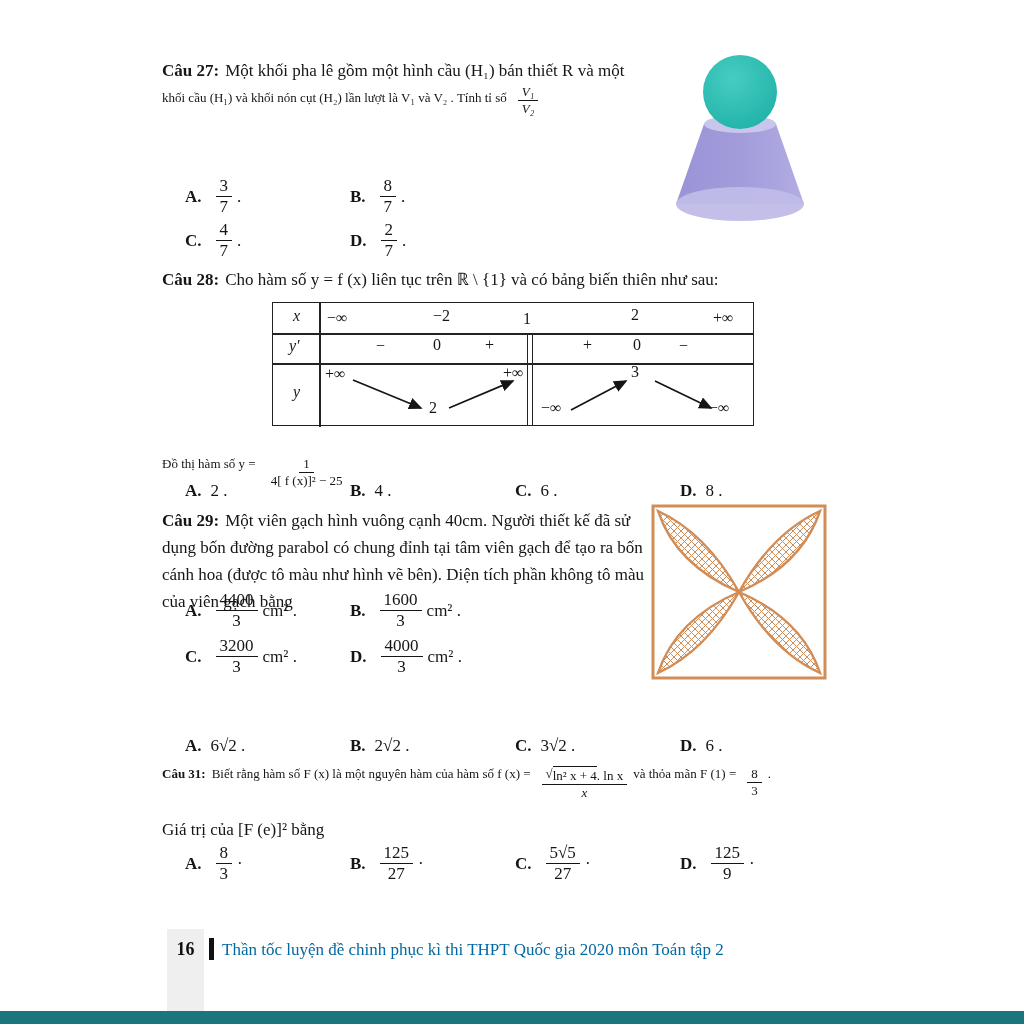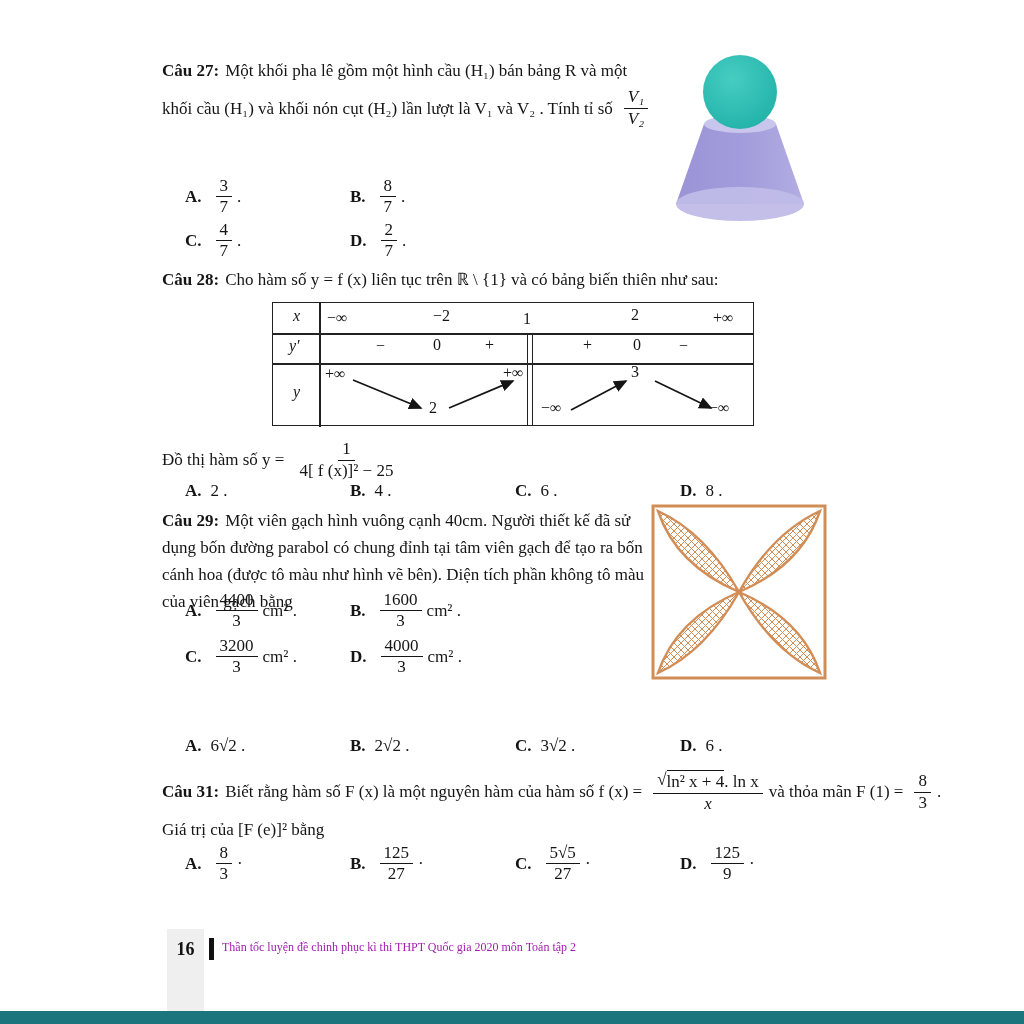--- a/index.html
+++ b/index.html
@@ -2,48 +2,48 @@
 <html><head>
 <meta charset="utf-8">
 <style>
   *{margin:0;padding:0;box-sizing:border-box}
   html,body{width:1024px;height:1024px}
   body{position:relative;background:#ffffff;font-family:"Liberation Serif",serif;color:#151515;overflow:hidden}
   .abs{position:absolute}
   .qtext{font-size:17px;line-height:27px;white-space:nowrap}
   .qline{height:27px}
   b.ql{font-weight:bold;margin-right:6px}
-  .flexline{display:flex;align-items:center;white-space:nowrap;font-size:17px}
+  .flexline{display:flex;white-space:nowrap;font-size:13px}
   .flexline>span{margin-right:6px}
   .frac{display:inline-flex;flex-direction:column;align-items:center;vertical-align:middle;line-height:1.2;margin:0 5px}
   .frac .fn{display:flex;align-items:flex-end;border-bottom:1.4px solid #151515;padding:0 4px;text-align:center;justify-content:center}
   .frac .fd{display:block;padding:0 4px;text-align:center}
   .sqrt{display:inline-flex;align-items:flex-start}
   .sqrt .rad{border-top:1.3px solid #151515;padding-top:1px}
   .ansrow{position:absolute;left:162px;width:740px;font-size:17px;height:48px}
   .ans{position:absolute;display:inline-flex;align-items:center;white-space:nowrap}
   .ans b{font-weight:bold;margin-right:9px}
   .bbt{position:absolute;left:272px;top:302px;width:482px;height:124px;border:1.6px solid #222;font-size:16px}
   .bbt .cell{position:absolute;white-space:nowrap}
   .it{font-style:italic}
   .hl{position:absolute;left:0;right:0;height:1.5px;background:#222}
   .vl{position:absolute;top:0;width:1.5px;background:#222}
   .dl{position:absolute;width:6px;border-left:1.7px solid #222;border-right:1.7px solid #222}
   .bbt svg{position:absolute;left:0;top:0;pointer-events:none}
   .footer-strip{position:absolute;left:167px;top:929px;width:37px;height:95px;background:#efefef}
   .footer-num{position:absolute;left:167px;top:939px;width:37px;text-align:center;font-weight:bold;font-size:18px;color:#111}
   .footer-bar{position:absolute;left:209px;top:938px;width:5px;height:22px;background:#111}
-  .footer-title{position:absolute;left:222px;top:940px;font-size:12px;color:#a21caf;white-space:nowrap}
+  .footer-title{position:absolute;left:222px;top:940px;font-size:17px;color:#0369a1;white-space:nowrap}
   .bottom-band{position:absolute;left:0;top:1011px;width:1024px;height:13px;background:#1b757c}
 </style>
 </head>
 <body>
 
 <div class="abs qtext" style="left:162px;top:57px;width:480px">
-  <div class="qline"><b class="ql">Câu 27:</b><span>Một khối pha lê gồm một hình cầu (H₁) bán bảng R  và một</span></div>
+  <div class="qline"><b class="ql">Câu 27:</b><span>Một khối pha lê gồm một hình cầu (H₁) bán thiết R  và một</span></div>
   <div class="flexline" style="height:48px">
     <span>khối cầu (H₁) và khối nón cụt (H₂) lần lượt là V₁ và V₂ . Tính tỉ số</span>
     <span class="frac it">
       <span class="fn">V₁</span>
       <span class="fd">V₂</span>
     </span>
   </div>
 </div>
 
 <svg class="abs" style="left:652px;top:52px" width="175" height="185" viewBox="0 0 175 185">
@@ -140,21 +140,21 @@
         <path d="M0,0 L8,3.5 L0,7 Z" fill="#151515"></path>
       </marker>
     </defs>
     <line x1="80" y1="77" x2="148" y2="105" stroke="#151515" stroke-width="1.7" marker-end="url(#arr)"></line>
     <line x1="176" y1="105" x2="240" y2="78" stroke="#151515" stroke-width="1.7" marker-end="url(#arr)"></line>
     <line x1="298" y1="107" x2="353" y2="78" stroke="#151515" stroke-width="1.7" marker-end="url(#arr)"></line>
     <line x1="382" y1="78" x2="438" y2="105" stroke="#151515" stroke-width="1.7" marker-end="url(#arr)"></line>
   </svg>
 </div>
 
-<div class="abs flexline" style="left:162px;top:435px;height:50px">
+<div class="abs flexline" style="left:162px;top:456px;height:50px">
   <span>Đồ thị hàm số  y =</span>
   <span class="frac">
     <span class="fn">1</span>
     <span class="fd">4[ f (x)]² − 25</span>
   </span>
 </div>
 
 <div class="ansrow" style="top:481px;height:24px">
   <span class="ans" style="left:23px">
       <b>A.</b>

